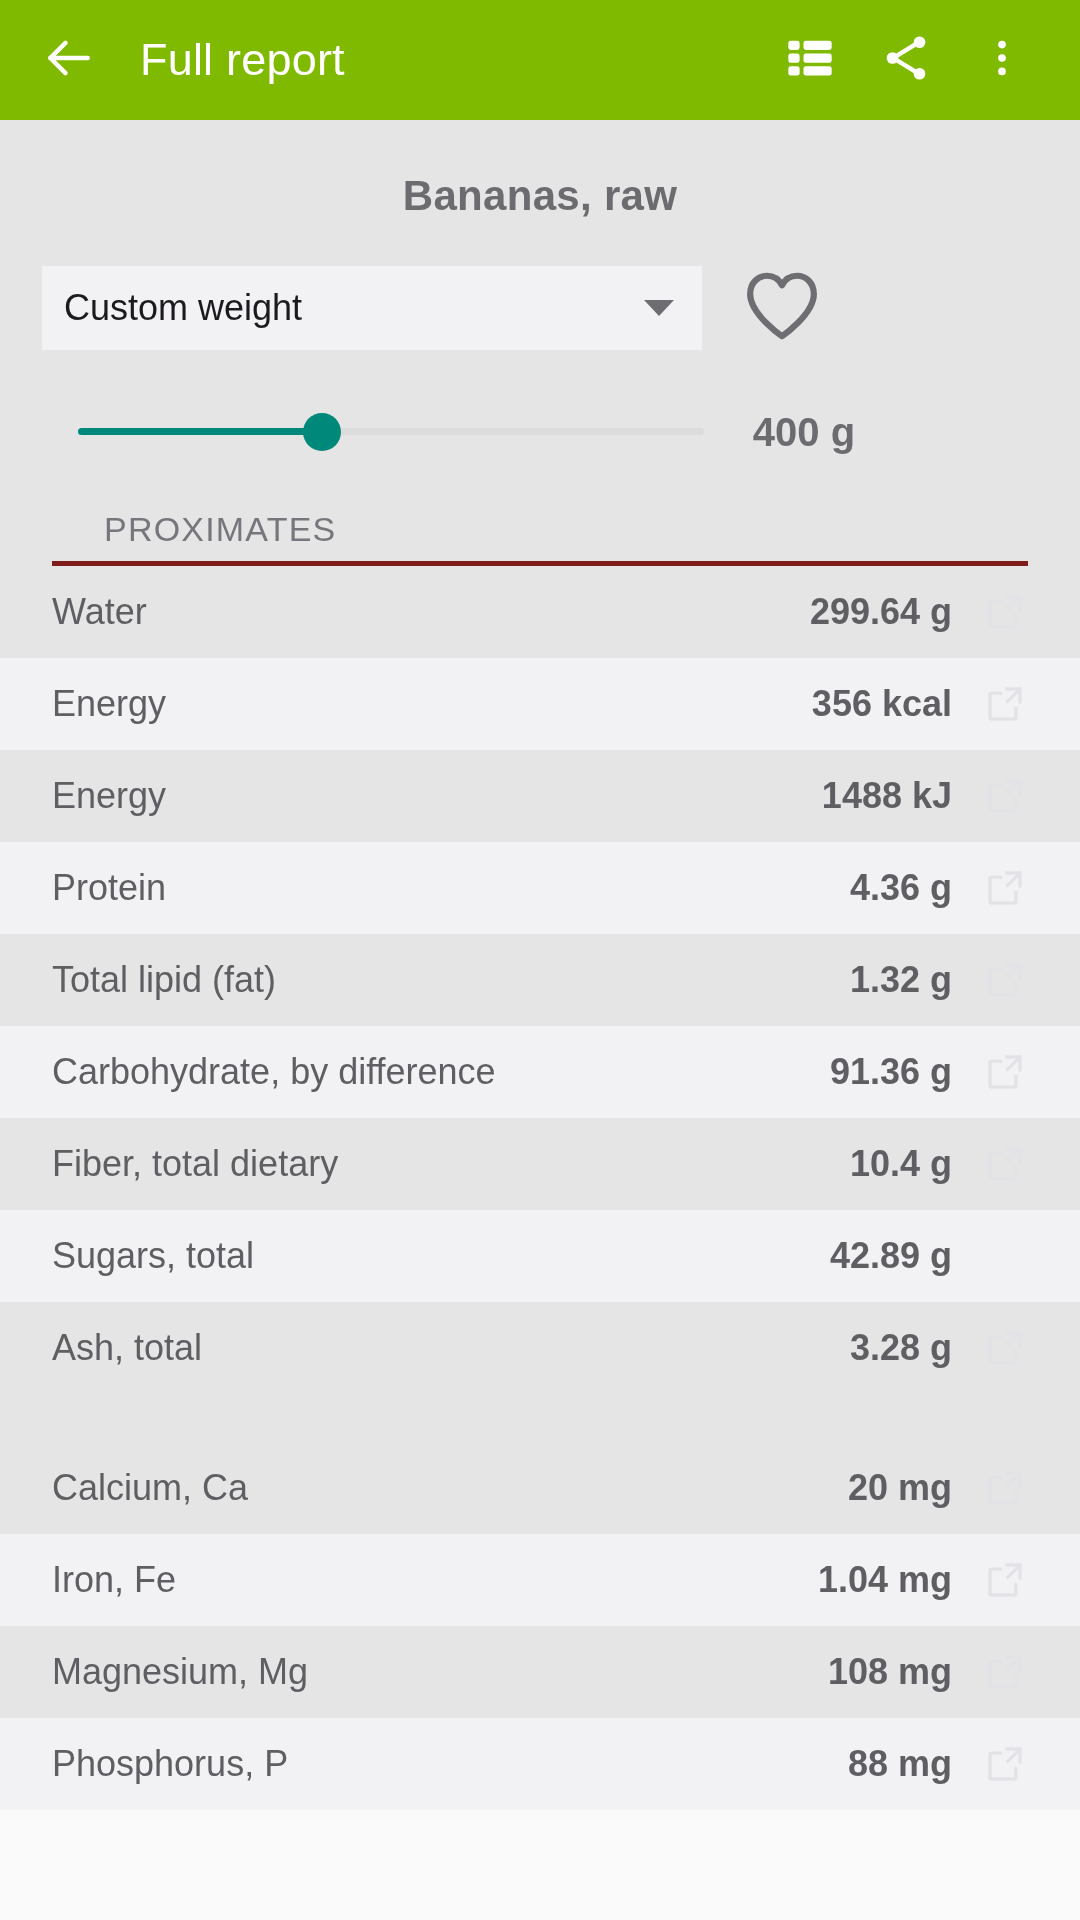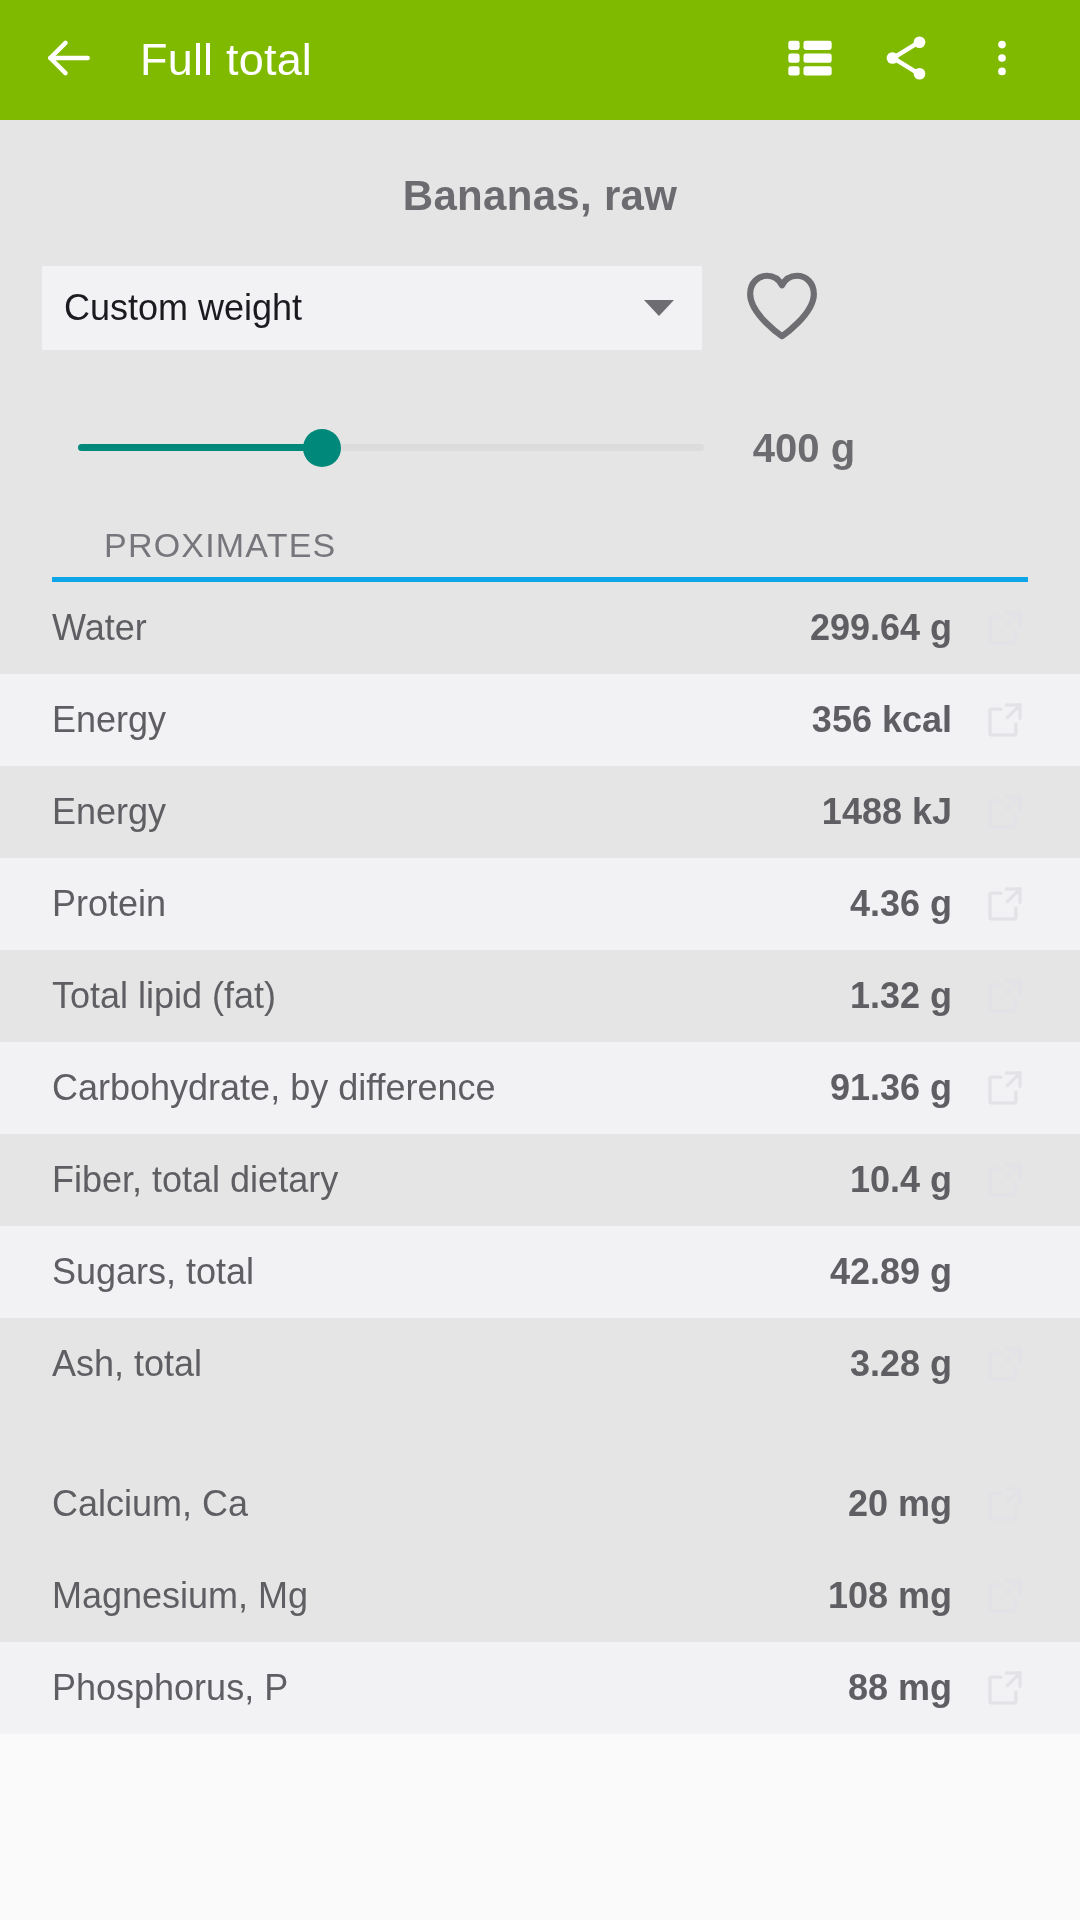--- a/index.html
+++ b/index.html
@@ -105,21 +105,21 @@
     width: 160px;
     display: flex;
     align-items: center;
     justify-content: center;
   }
 
   
   .slider-row {
     display: flex;
     align-items: center;
-    margin-top: 68px;
+    margin-top: 52px;
     padding: 0 42px;
     box-sizing: border-box;
   }
   .slider {
     position: relative;
     flex: 1 1 auto;
     height: 60px;
     max-width: 626px;
     margin-left: 36px;
   }
@@ -161,21 +161,21 @@
   
   .section {
     margin-top: 48px;
   }
   .section-header {
     font-size: 34px;
     color: #76767c;
     letter-spacing: 1.2px;
     padding: 0 0 12px 52px;
     margin: 0 52px;
-    border-bottom: 5px solid #0ea5e9;
+    border-bottom: 5px solid #7f1d1d;
   }
   .row {
     display: flex;
     align-items: center;
     height: 92px;
     padding: 0 52px;
     box-sizing: border-box;
   }
   .row.alt {
     background: #f2f2f5;
@@ -210,21 +210,21 @@
 
 <div class="appbar" style="background: rgb(128, 186, 0);">
   <div class="appbar-back">
     <span>
       <svg width="56" height="56" viewBox="0 0 24 24" fill="none" stroke="#ffffff" stroke-width="1.9" stroke-linecap="round" stroke-linejoin="round">
         <line x1="20" y1="12" x2="4" y2="12"></line>
         <polyline points="10.5,5.5 4,12 10.5,18.5"></polyline>
       </svg>
     </span>
   </div>
-  <div class="appbar-title">Full total</div>
+  <div class="appbar-title">Full report</div>
   <div class="appbar-actions">
     <div class="appbar-btn">
       <span>
         <svg width="52" height="52" viewBox="0 0 24 24" fill="#ffffff">
           <rect x="2" y="4" width="5.2" height="4.3" rx="1.1"></rect>
           <rect x="9" y="4" width="13" height="4.3" rx="1.1"></rect>
           <rect x="2" y="9.9" width="5.2" height="4.3" rx="1.1"></rect>
           <rect x="9" y="9.9" width="13" height="4.3" rx="1.1"></rect>
           <rect x="2" y="15.8" width="5.2" height="4.3" rx="1.1"></rect>
           <rect x="9" y="15.8" width="13" height="4.3" rx="1.1"></rect>
@@ -389,20 +389,31 @@
           <div class="row-label">Calcium, Ca</div>
           <div class="row-value">20 mg</div>
           <div class="row-link">
             <svg width="40" height="40" viewBox="0 0 24 24" fill="none" stroke="#e2e2e7" stroke-width="2" stroke-linecap="round" stroke-linejoin="round">
               <polyline points="13,3 21,3 21,11"></polyline>
               <line x1="13.5" y1="10.5" x2="21" y2="3"></line>
               <path d="M18.5 14.5 V20 a1 1 0 0 1 -1 1 H4 a1 1 0 0 1 -1 -1 V6.5 a1 1 0 0 1 1 -1 H9.5"></path>
             </svg>
           </div>
         </div>
+        <div class="row alt">
+          <div class="row-label">Iron, Fe</div>
+          <div class="row-value">1.04 mg</div>
+          <div class="row-link">
+            <svg width="40" height="40" viewBox="0 0 24 24" fill="none" stroke="#e2e2e7" stroke-width="2" stroke-linecap="round" stroke-linejoin="round">
+              <polyline points="13,3 21,3 21,11"></polyline>
+              <line x1="13.5" y1="10.5" x2="21" y2="3"></line>
+              <path d="M18.5 14.5 V20 a1 1 0 0 1 -1 1 H4 a1 1 0 0 1 -1 -1 V6.5 a1 1 0 0 1 1 -1 H9.5"></path>
+            </svg>
+          </div>
+        </div>
         <div class="row">
           <div class="row-label">Magnesium, Mg</div>
           <div class="row-value">108 mg</div>
           <div class="row-link">
             <svg width="40" height="40" viewBox="0 0 24 24" fill="none" stroke="#e2e2e7" stroke-width="2" stroke-linecap="round" stroke-linejoin="round">
               <polyline points="13,3 21,3 21,11"></polyline>
               <line x1="13.5" y1="10.5" x2="21" y2="3"></line>
               <path d="M18.5 14.5 V20 a1 1 0 0 1 -1 1 H4 a1 1 0 0 1 -1 -1 V6.5 a1 1 0 0 1 1 -1 H9.5"></path>
             </svg>
           </div>

